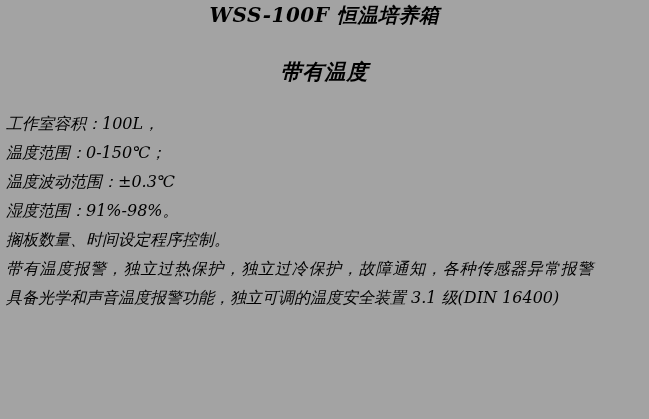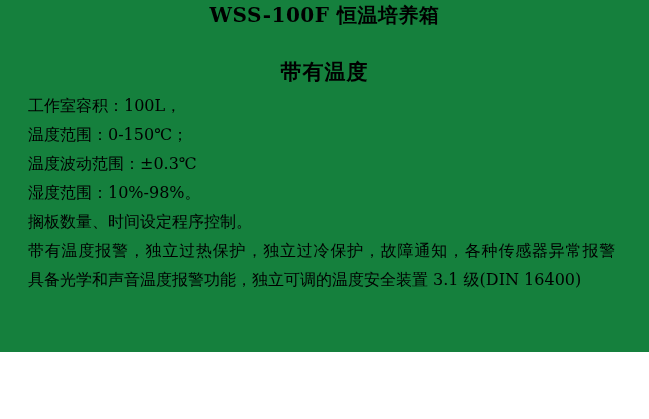--- a/index.html
+++ b/index.html
@@ -10,46 +10,47 @@
     width: 649px;
     height: 419px;
     background: #ffffff;
     color: #000000;
     font-family: "DejaVu Serif", "Liberation Serif", serif;
     overflow: hidden;
   }
   .page {
     position: relative;
     width: 649px;
-    height: 352px;
+    height: 419px;
     box-sizing: border-box;
     padding-top: 4px;
-    background: #15803d;
+    background: #a3a3a3;
+    font-style: italic;
   }
   .doc-title {
     margin: 0;
     text-align: center;
     font-size: 20px;
     line-height: 23px;
     font-weight: bold;
     letter-spacing: 0.5px;
     white-space: nowrap;
   }
   .doc-subtitle {
     margin: 33px 0 0 0;
     text-align: center;
     font-size: 21px;
     line-height: 24px;
     font-weight: bold;
     letter-spacing: 1px;
     white-space: nowrap;
   }
   .body-text {
-    margin-top: 7px;
-    padding-left: 28px;
+    margin-top: 25px;
+    padding-left: 6px;
     padding-right: 6px;
     font-size: 16px;
     line-height: 29px;
   }
   .spec-line {
     white-space: nowrap;
   }
   .spec-line.stretch {
     letter-spacing: 0.8px;
   }
@@ -59,18 +60,18 @@
 
 <div class="page">
   <h1 class="doc-title">WSS-100F 恒温培养箱</h1>
 
   <h2 class="doc-subtitle">带有温度</h2>
 
   <div class="body-text">
     <div class="spec-line">工作室容积：100L，</div>
     <div class="spec-line">温度范围：0-150℃；</div>
     <div class="spec-line">温度波动范围：±0.3℃</div>
-    <div class="spec-line">湿度范围：10%-98%。</div>
+    <div class="spec-line">湿度范围：91%-98%。</div>
     <div class="spec-line">搁板数量、时间设定程序控制。</div>
     <div class="spec-line stretch">带有温度报警，独立过热保护，独立过冷保护，故障通知，各种传感器异常报警</div>
     <div class="spec-line">具备光学和声音温度报警功能，独立可调的温度安全装置 3.1 级(DIN 16400)</div>
   </div>
 </div>
 
 </body></html>

